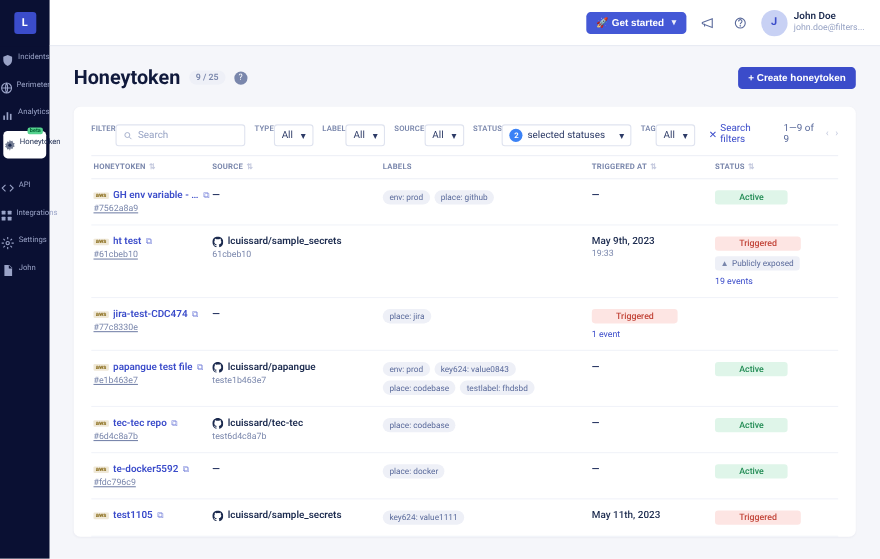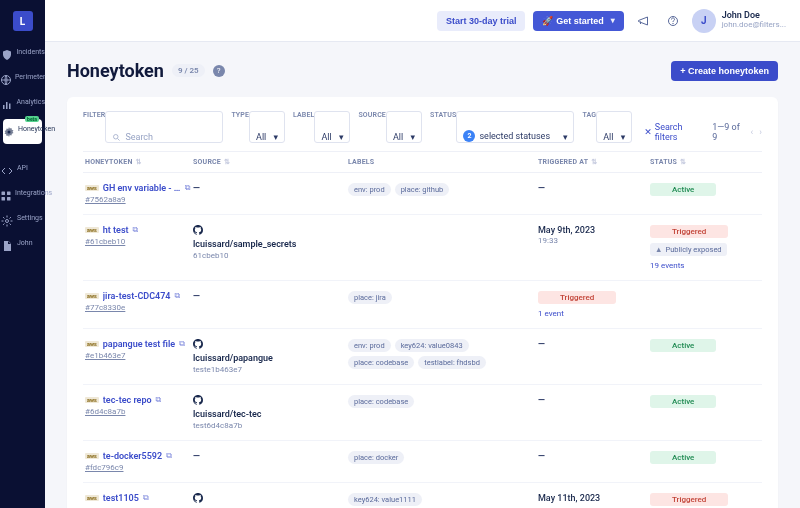--- a/index.html
+++ b/index.html
@@ -31,21 +31,21 @@
   .pagetitle-row { display:flex; align-items:center; justify-content:space-between; margin-bottom:16px;}
   .pagetitle { display:flex; align-items:center; gap:8px; }
   .pagetitle h1 { font-size:18px; font-weight:700; color:#111a3c;}
   .count-badge { background:#eef0f7; color:#7a87ac; font-size:8px; padding:2px 6px; border-radius:8px; font-weight:600;}
   .help { width:12px; height:12px; border-radius:50%; background:#7a87ac; color:#fff; display:flex; align-items:center; justify-content:center; font-size:8px; cursor:help;}
   .card { background:#fff; border-radius:6px; padding:14px 16px 0; box-shadow:0 1px 2px rgba(20,30,70,0.04);}
   .card h2 { font-size:11px; font-weight:700; margin-bottom:12px; color:#121b40;}
   .filters { display:flex; gap:8px; align-items:flex-end; margin-bottom:8px;}
   .filter { display:flex; flex-direction:row; gap:0;}
   .filter .flabel { font-size:7px; color:#7a87ac; font-weight:600; letter-spacing:.02em;}
-  .filter .fctrl { height:32px; border:1px solid #dfe3ef; border-radius:3px; background:#fff; display:flex; align-items:flex-end; padding:0 6px; font-size:9px; color:#2c3a66; cursor:pointer; gap:4px;}
+  .filter .fctrl { height:20px; border:1px solid #dfe3ef; border-radius:3px; background:#fff; display:flex; align-items:center; padding:0 6px; font-size:9px; color:#2c3a66; cursor:pointer; gap:4px;}
   .filter.search .fctrl { width:118px; color:#97a3c4;}
   .sel { min-width:36px; justify-content:space-between;}
   .sel.wide{min-width:118px;}
   .numcircle { width:12px; height:12px; border-radius:50%; background:#3b82f6; color:#fff; font-size:7px; display:inline-flex; align-items:center; justify-content:center; font-weight:700;}
   .clearf { color:#3b4cca; font-size:9px; cursor:pointer; display:flex; align-items:center; gap:3px; margin-left:4px; height:22px;}
   .pager { margin-left:auto; color:#5a6a9b; font-size:9px; display:flex; align-items:center; gap:6px; height:22px;}
   .pager .nav { color:#c4c9de; cursor:default;}
   .thead { display:flex; border-top:1px solid #eef0f7; border-bottom:1px solid #eef0f7; padding:6px 0; margin-top:4px;}
   .th { font-size:7px; color:#7a87ac; font-weight:700; letter-spacing:.03em; display:flex; align-items:center; gap:3px;}
   .col-ht{width:110px; padding-left:2px;}
@@ -56,21 +56,21 @@
   .sorter{color:#c4c9de; font-size:7px;}
   .row { display:flex; padding:10px 0; border-bottom:1px solid #f1f3f9;}
   .cell{font-size:9px;}
   .ht-cell{width:110px; padding-left:2px;}
   .ht-cell .line1{display:flex; align-items:center; gap:4px;}
   .aws{background:#efe8d7; color:#8a6d1d; font-size:5.5px; font-weight:800; padding:0 2px; border-radius:1px;}
   .ht-name{color:#3b4cca; font-weight:600; cursor:pointer; white-space:nowrap; overflow:hidden; text-overflow:ellipsis; max-width:78px; display:inline-block;}
   .copy-ic{color:#3b4cca; opacity:.7; cursor:pointer; font-size:8px;}
   .ht-id{color:#7a87ac; font-size:8px; margin-top:2px;text-decoration:underline;}
   .src-cell{width:155px;}
-  .src-cell .line1{display:flex; gap:4px; color:#1b2a4e; font-weight:600;flex-direction:column;}
+  .src-cell .line1{display:flex; gap:4px; color:#1b2a4e; font-weight:600;}
   .gh-ic{width:10px;height:10px;}
   .src-sub{color:#7a87ac; font-size:8px; margin-top:2px;}
   .dash{color:#2c3a66; font-weight:700;}
   .lbl-cell{width:190px; display:flex; flex-wrap:wrap; gap:4px; align-content:flex-start;}
   .tag{background:#eef0f7; color:#5a6a9b; font-size:7.5px; padding:2px 6px; border-radius:8px; white-space:nowrap;}
   .trg-cell{width:112px;}
   .trg-date{color:#1b2a4e; font-weight:500;}
   .trg-time{color:#7a87ac; font-size:8px; margin-top:1px;}
   .st-cell{width:90px;}
   .status-badge{font-size:8px; padding:2px 22px; border-radius:3px; display:inline-block; font-weight:500;}
@@ -161,21 +161,20 @@
               <path d="M6 2h9l5 5v15H6V2z"></path>
               <path d="M14 2v6h6" fill="#0a1033"></path>
             </svg>
           </span>
           <span class="lbl">John</span>
         </div>
       </div>
   </div>
   <div class="main">
     <div class="topbar">
-      <button class="btn btn-outline">Start 30-day trial</button>
       <button class="btn btn-primary chev">🚀 Get started</button>
       <div class="icbtn">
         <svg width="12" height="12" viewBox="0 0 24 24" fill="none" stroke="#5a6a9b" stroke-width="2">
             <path d="M3 11l18-7v16L3 13v-2z"></path>
             <path d="M7 13v5"></path>
           </svg>
       </div>
       <div class="icbtn">
         <svg width="12" height="12" viewBox="0 0 24 24" fill="none" stroke="#5a6a9b" stroke-width="2">
             <circle cx="12" cy="12" r="9"></circle>

